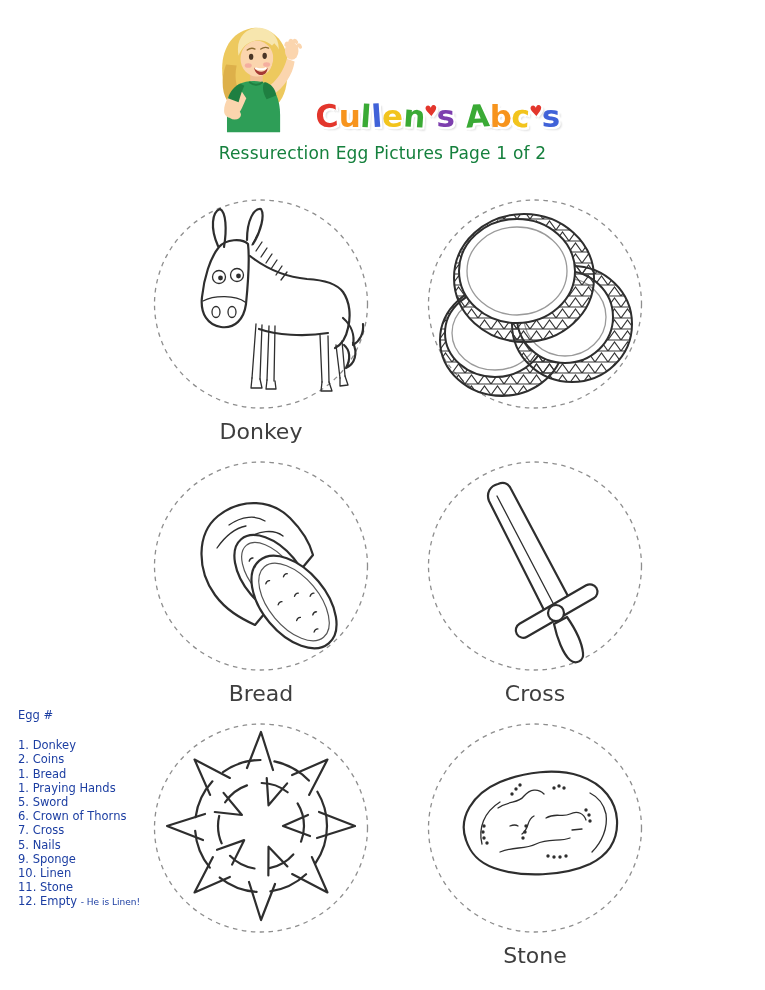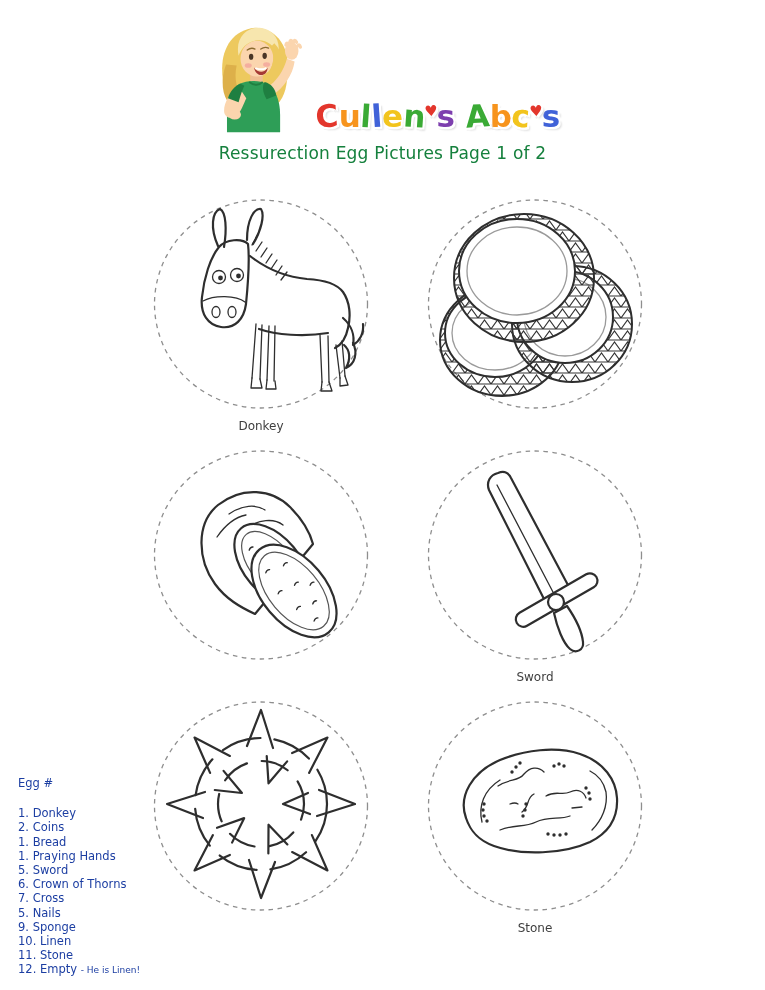--- a/index.html
+++ b/index.html
@@ -28,31 +28,31 @@
     font-size:17px;letter-spacing:.2px;
   }
   
   .egg-grid{
     position:absolute;top:198px;left:152px;
     display:grid;grid-template-columns:218px 218px;column-gap:56px;row-gap:16px;
   }
   figure.egg{margin:0;width:218px;}
   figure.egg svg{display:block;width:218px;height:212px;}
   figcaption{
-    margin-top:9px;text-align:center;font-size:12px;color:#3e3e3e;
+    margin-top:9px;text-align:center;font-size:22px;color:#3e3e3e;
   }
   
   .cut{fill:none;stroke:#8e8e8e;stroke-width:1.3;stroke-dasharray:4.5 4.5;}
   .ln{fill:none;stroke:#2e2e2e;stroke-width:2.2;stroke-linecap:round;stroke-linejoin:round;}
   .thin{stroke-width:1.3;}
   .fw{fill:#ffffff;stroke:#2e2e2e;stroke-width:2.2;stroke-linejoin:round;}
   .dot{fill:#2e2e2e;stroke:none;}
   
   .egg-list{
-    position:absolute;left:18px;top:776px;width:140px;font-size:11.5px;line-height:14.2px;
+    position:absolute;left:18px;top:708px;width:140px;font-size:11.5px;line-height:14.2px;
   }
   .egg-list .heading{margin:0 0 16px 0;}
   .egg-list ol{list-style:none;margin:0;padding:0;}
   .egg-list .note{font-size:9px;}
 </style>
 </head>
 <body>
 
 <div class="page">
 
@@ -165,34 +165,35 @@
           <ellipse class="fw" cx="120" cy="116" rx="28" ry="48"></ellipse>
           <ellipse cx="120" cy="116" rx="21" ry="40" fill="none" stroke="#555" stroke-width="1.2"></ellipse>
           <path class="ln thin" d="M112,90 q3,-2 5,0 M126,102 q3,-2 5,0 M110,122 q3,-2 5,0 M124,134 q3,-2 5,0"></path>
         </g>
         <g transform="rotate(-40 142 142)">
           <ellipse class="fw" cx="142" cy="142" rx="32" ry="54"></ellipse>
           <ellipse cx="142" cy="142" rx="25" ry="46" fill="none" stroke="#555" stroke-width="1.2"></ellipse>
           <path class="ln thin" d="M132,110 q3,-2 5,0 M150,116 q3,-2 5,0 M128,134 q3,-2 5,0 M146,138 q3,-2 5,0 M158,148 q3,-2 5,0 M132,158 q3,-2 5,0 M148,164 q3,-2 5,0 M138,178 q3,-2 5,0"></path>
         </g>
       </svg>
+      <figcaption>Bread</figcaption>
     </figure>
 
     <figure class="egg">
       <svg viewBox="0 0 218 212">
         <ellipse class="cut" cx="109" cy="106" rx="106.5" ry="104"></ellipse>
         <path class="fw" d="M72,24 C64,26 60,33 63,41 L119,152 L143,138 L85,29 C82,23 77,22 72,24 Z"></path>
         <path class="ln thin" d="M71,36 L128,145"></path>
         <g transform="rotate(-30 130 152)">
           <rect class="fw" x="85" y="144" width="92" height="15" rx="7.5"></rect>
         </g>
         <path class="fw" d="M128,164 L141,157 C150,170 156,183 157,193 C158,201 150,205 144,200 C137,194 131,178 128,164 Z"></path>
         <circle class="fw" cx="130" cy="153" r="8"></circle>
       </svg>
-      <figcaption>Sword</figcaption>
+      <figcaption>Cross</figcaption>
     </figure>
 
     <figure class="egg">
       <svg viewBox="0 0 218 212">
         <ellipse class="cut" cx="109" cy="106" rx="106.5" ry="104"></ellipse>
         <g class="ln">
           <circle cx="109" cy="104" r="66" stroke-dasharray="40 14" fill="none"></circle>
           <circle cx="109" cy="104" r="43" stroke-dasharray="28 15" stroke-dashoffset="12" fill="none"></circle>
           <g transform="rotate(0 109 104)">
               <path d="M95,46 L109,10 L121,48"></path>

